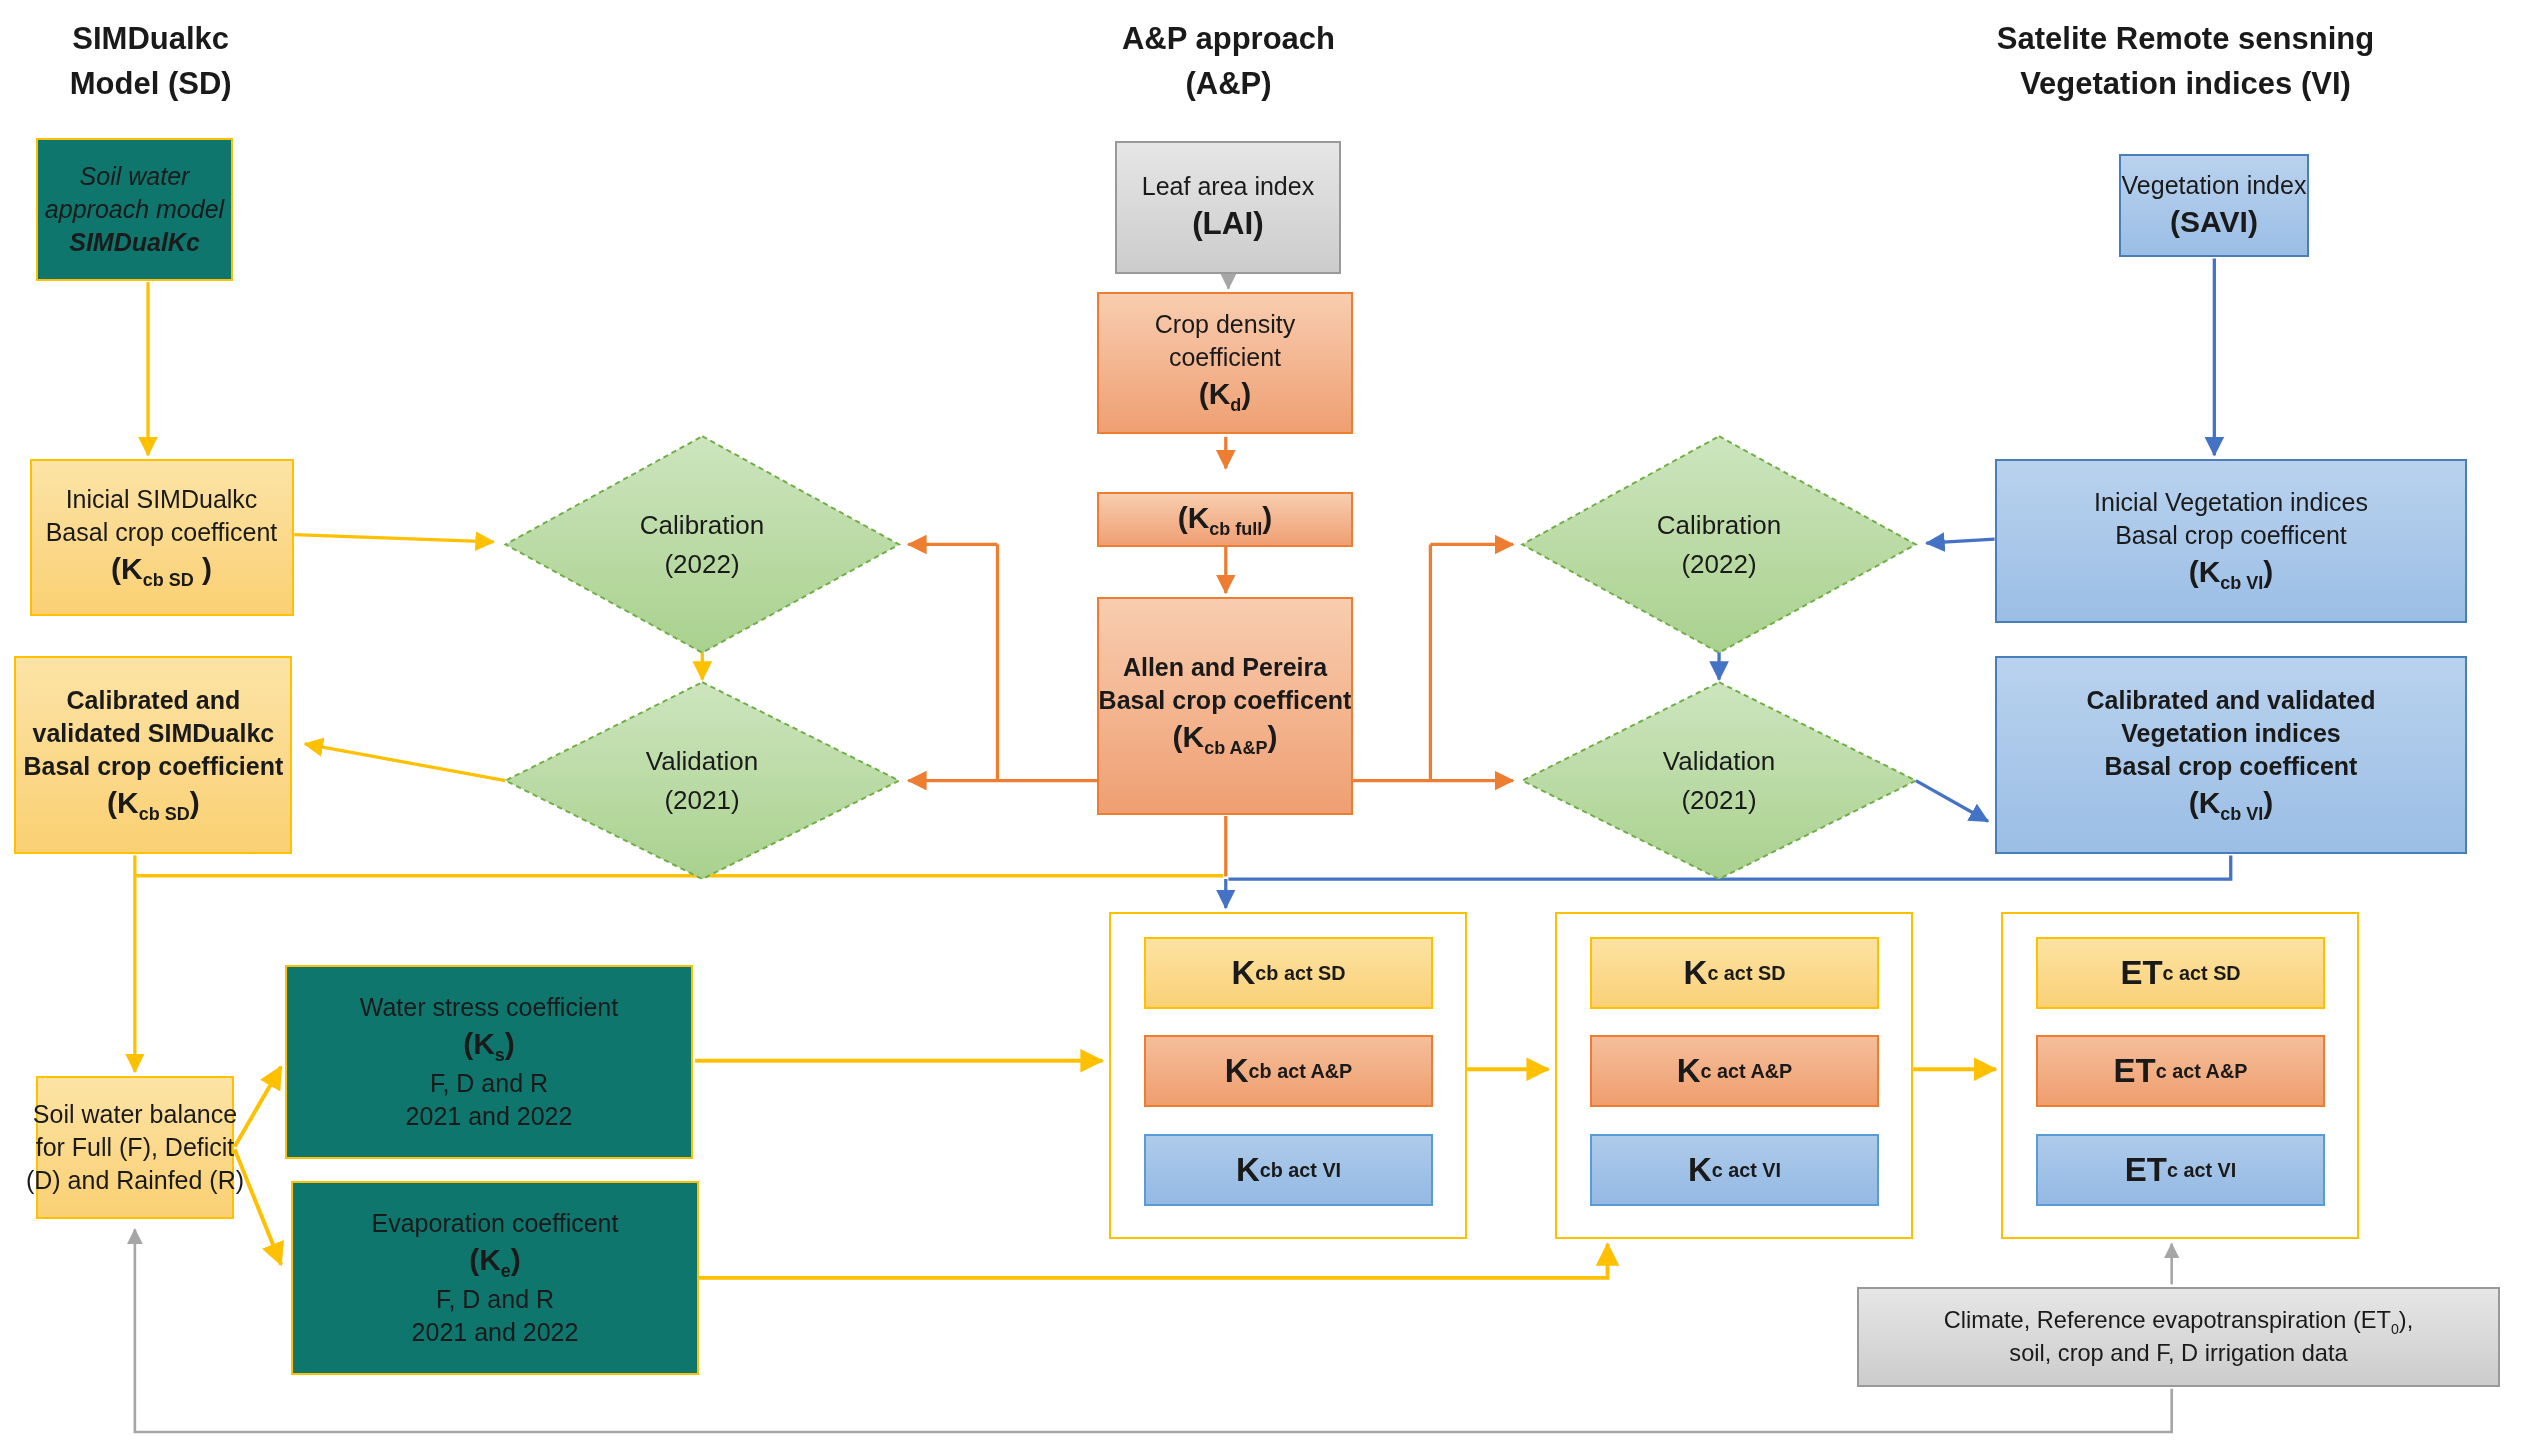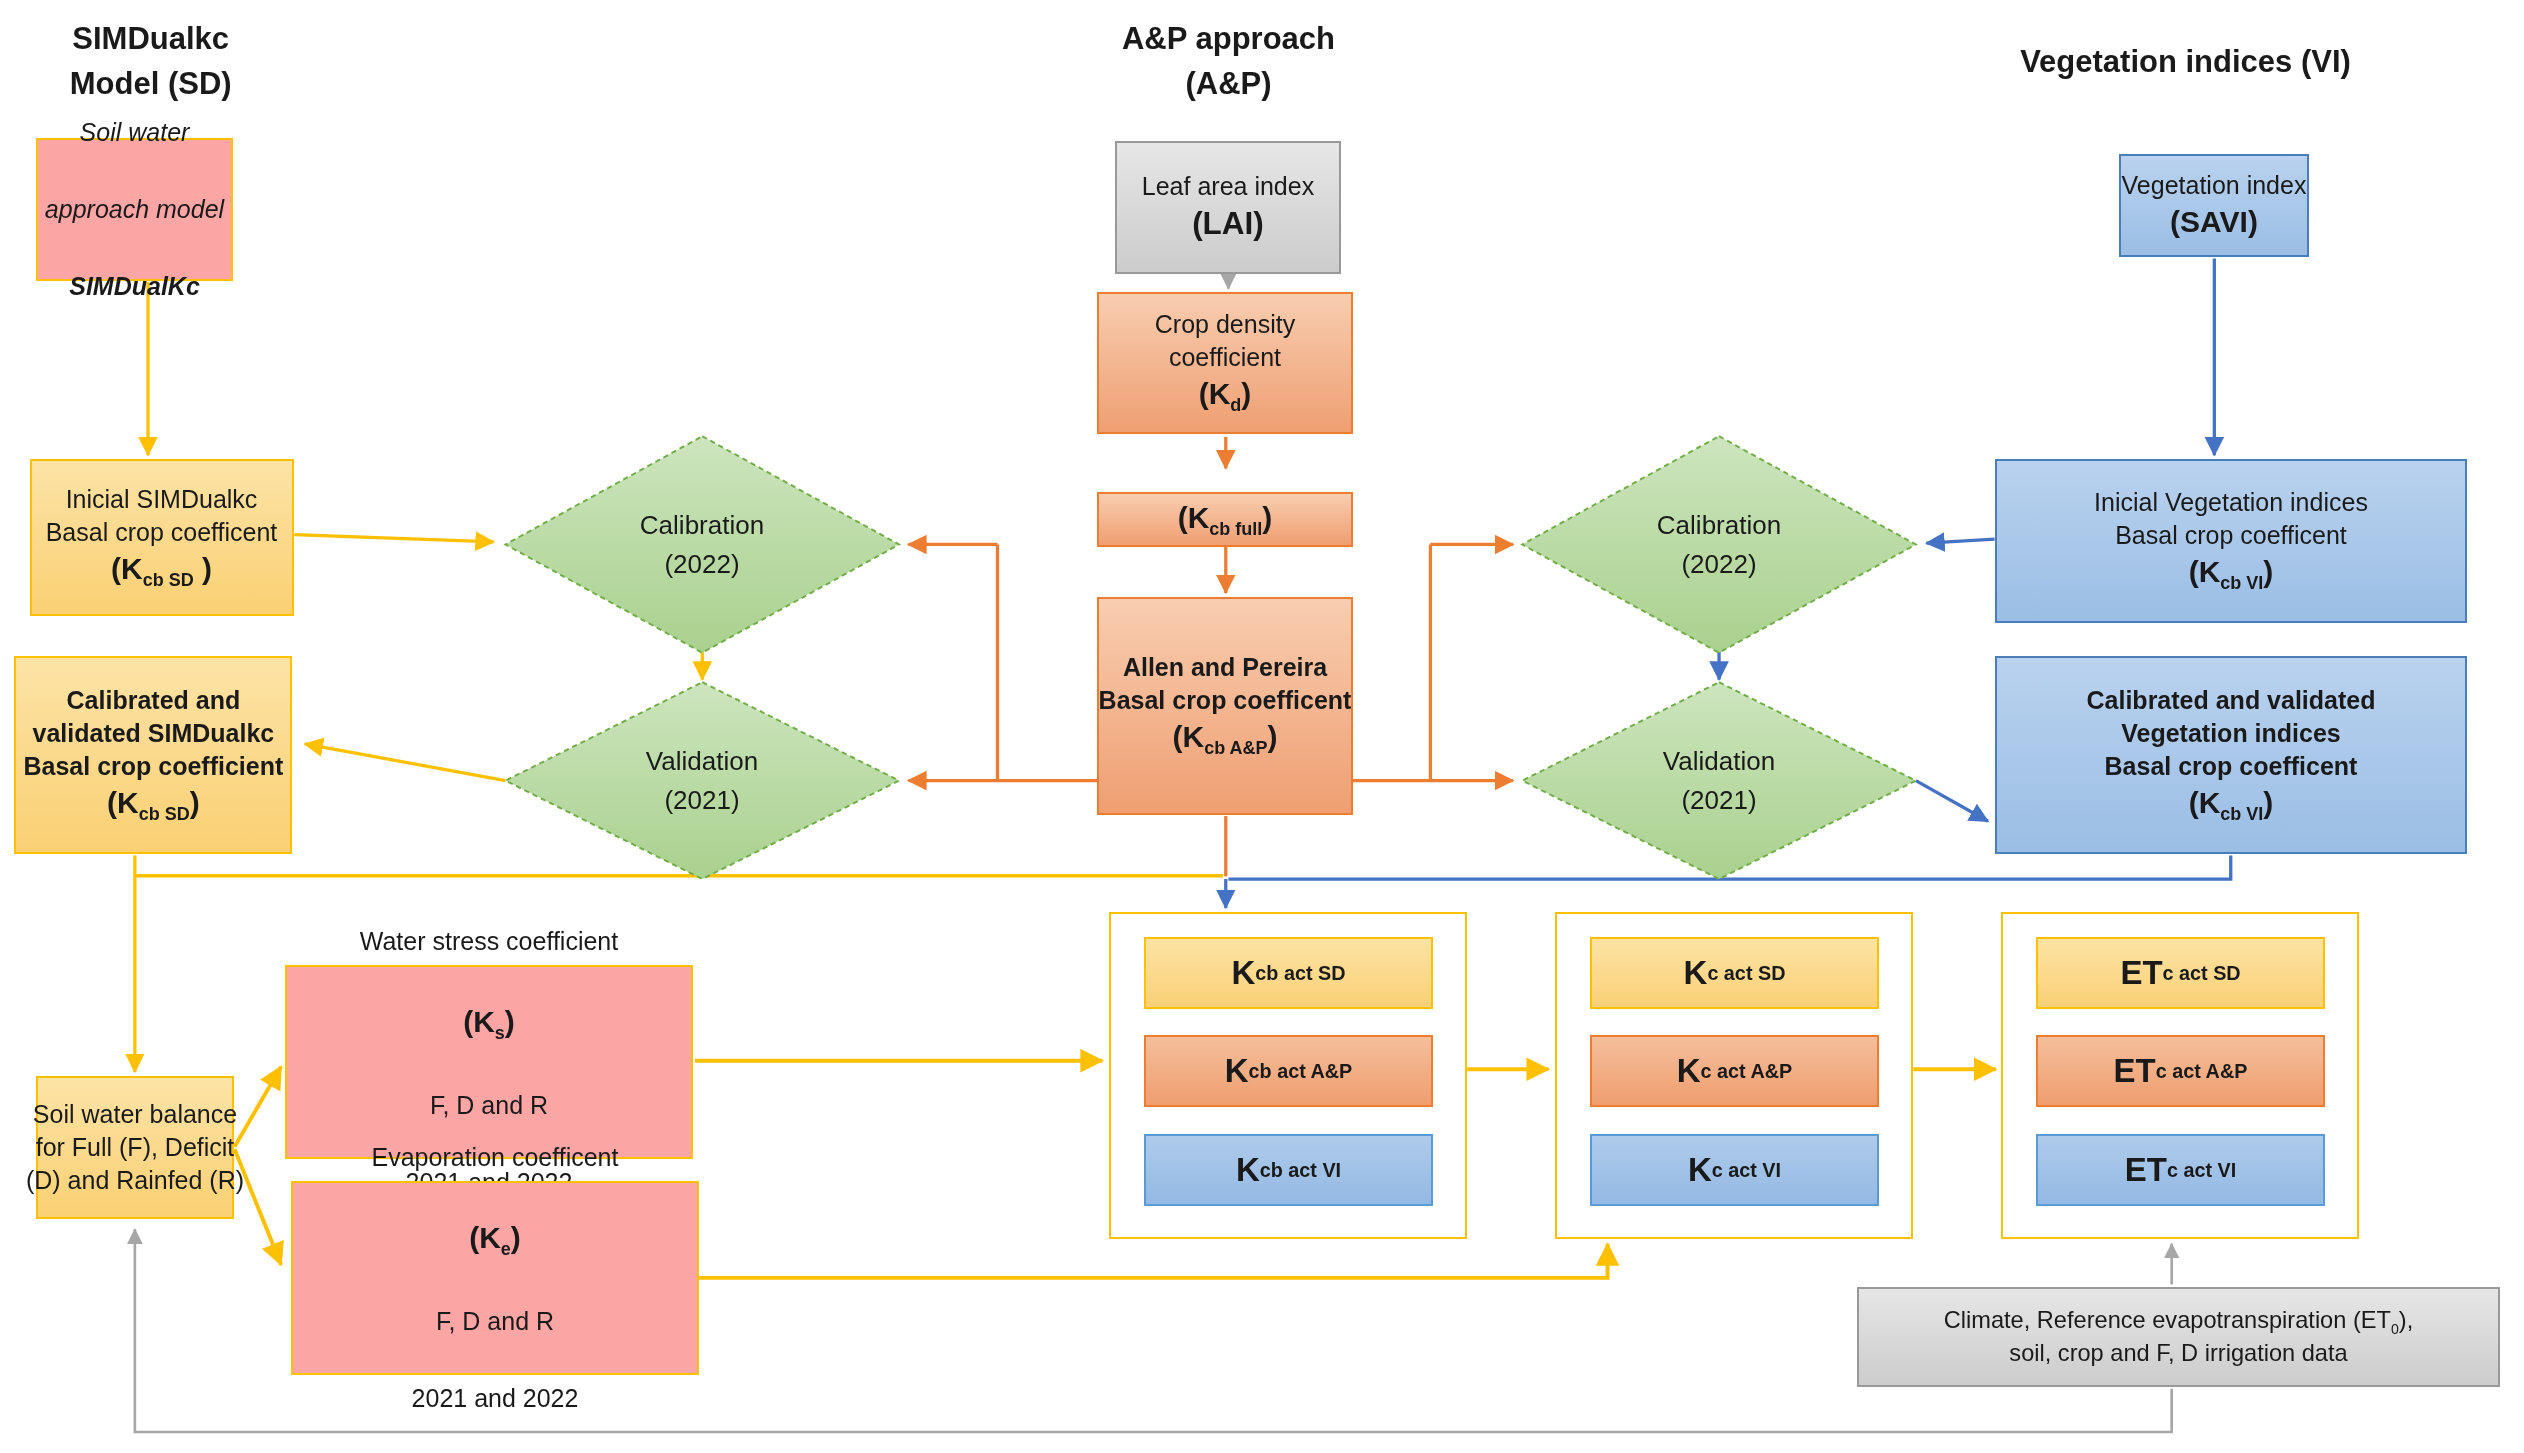--- a/index.html
+++ b/index.html
@@ -5,21 +5,21 @@
   html,body{margin:0;padding:0;background:#ffffff;}
   #stage{
     position:relative;width:2525px;height:1453px;background:#ffffff;overflow:hidden;
     font-family:"Liberation Sans", sans-serif;color:#1a1a1a;
   }
   svg.wires{position:absolute;left:0;top:0;width:2525px;height:1453px;}
   .box{position:absolute;display:flex;flex-direction:column;align-items:center;justify-content:center;
        text-align:center;box-sizing:border-box;line-height:1.32;}
   .ln{white-space:nowrap;}
   .hdr{font-weight:bold;font-size:31px;line-height:1.45;background:none;border:none;}
-  .whitebox{background:#fca5a5;border:2.6px solid #FFC000;gap:44px;}
+  .whitebox{background:#0f766e;border:2.6px solid #FFC000;}
   .yellowbox{background:linear-gradient(180deg,#FCE3A6 0%,#FAD073 100%);border:2.6px solid #FFC000;}
   .orangebox{background:linear-gradient(180deg,#F8CDB0 0%,#EF9F72 100%);border:2.6px solid #ED7D31;}
   .bluebox{background:linear-gradient(180deg,#B9D2EE 0%,#9BBEE5 100%);border:2.6px solid #4A7EBB;}
   .graybox{background:linear-gradient(180deg,#E6E6E6 0%,#CCCCCC 100%);border:2.6px solid #999999;}
   .groupbox{background:#ffffff;border:2.6px solid #FFC000;}
   .itm{position:absolute;left:33px;width:289px;height:72px;display:flex;align-items:center;justify-content:center;
        font-weight:bold;font-size:33px;box-sizing:border-box;}
   .itm.yellow{background:linear-gradient(180deg,#FCE3A3 0%,#FAD077 100%);border:2px solid #FFC000;}
   .itm.orange{background:linear-gradient(180deg,#F5BE9B 0%,#EF9E6F 100%);border:2px solid #ED7D31;}
   .itm.blue{background:linear-gradient(180deg,#AECBEA 0%,#94B9E4 100%);border:2px solid #5B9BD5;}
@@ -99,20 +99,21 @@
 
   <div class="box hdr" style="left:19.7px;top:16.4px;width:262px;height:92px">
     <div class="ln">SIMDualkc</div>
     <div class="ln">Model (SD)</div>
   </div>
   <div class="box hdr" style="left:1045px;top:16.4px;width:367px;height:92px">
     <div class="ln">A&amp;P approach</div>
     <div class="ln">(A&amp;P)</div>
   </div>
   <div class="box hdr" style="left:1923px;top:16.4px;width:525px;height:92px">
+    <div class="ln">Satelite Remote sensning</div>
     <div class="ln">Vegetation indices (VI)</div>
   </div>
 
   <div class="box whitebox t38 italic" style="left:36px;top:138px;width:197px;height:143px">
     <div class="ln">Soil water</div>
     <div class="ln">approach model</div>
     <div class="ln bold">SIMDualKc</div>
   </div>
 
   <div class="box yellowbox t38" style="left:29.5px;top:459px;width:264px;height:157px">

